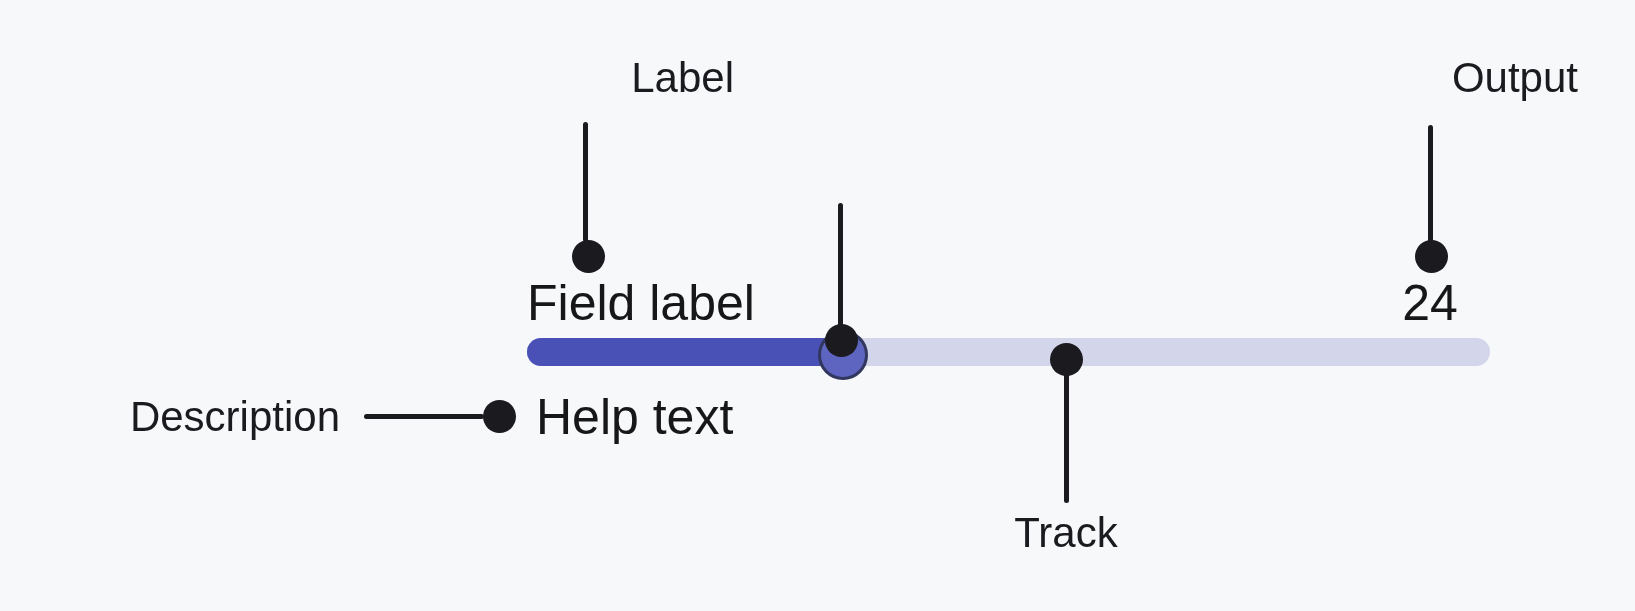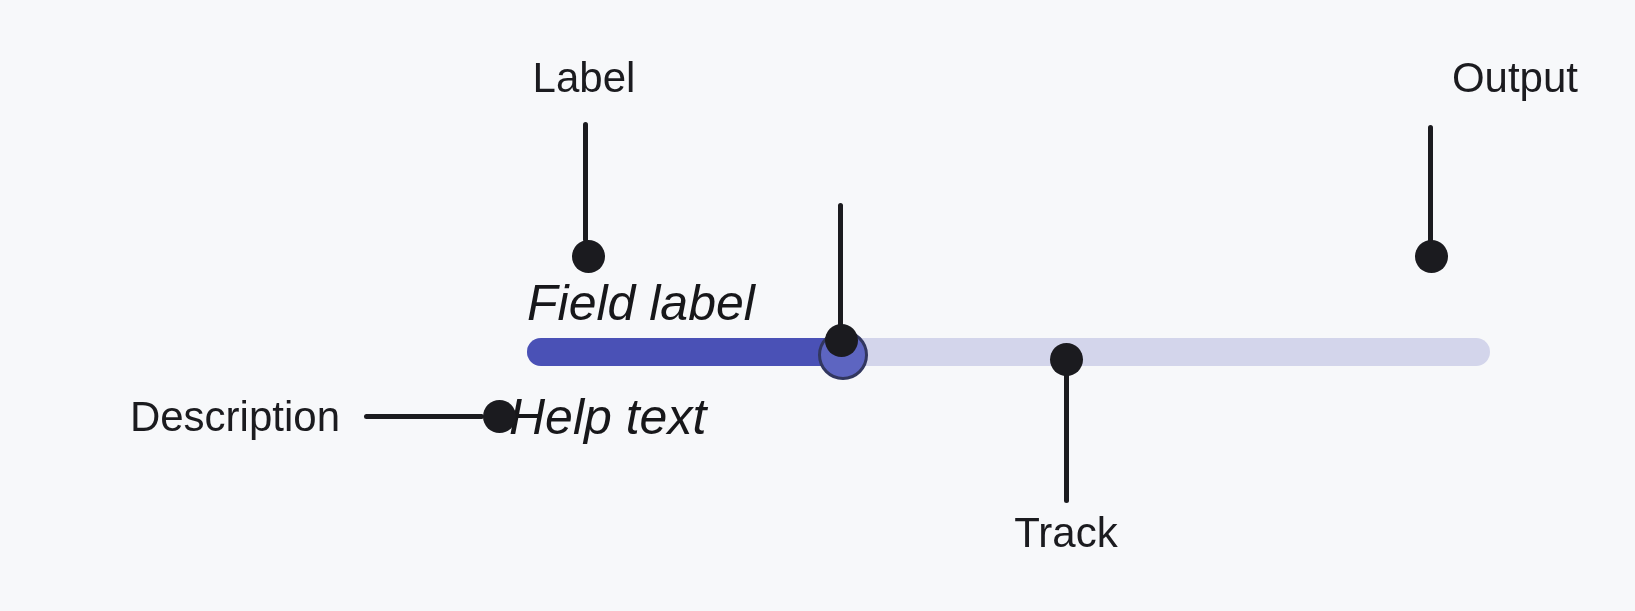--- a/index.html
+++ b/index.html
@@ -37,21 +37,21 @@
     position:absolute;height:5px;
     background:var(--annotation);
     border-radius:3px;
   }
   .dot{
     position:absolute;width:33px;height:33px;
     background:var(--annotation);
     border-radius:50%;
     z-index:6;
   }
-  .ann-label-text  {left:434px;top:55px;width:300px;}
+  .ann-label-text  {left:434px;top:55px;width:300px;text-align:right;}
   .ann-label-line  {left:583px;top:122px;height:120px;}
   .ann-label-dot   {left:572px;top:240px;}
 
   .ann-thumb-text  {left:700px;top:155px;width:300px;}
   .ann-thumb-line  {left:838px;top:203px;height:130px;}
   .ann-thumb-dot   {left:825px;top:324px;}
 
   .ann-output-text {left:1278px;top:55px;width:300px;text-align:right;}
   .ann-output-line {left:1428px;top:125px;height:118px;}
   .ann-output-dot  {left:1415px;top:240px;}
@@ -63,25 +63,24 @@
   .ann-desc-text   {left:20px;top:394px;width:320px;text-align:right;}
   .ann-desc-line   {left:364px;top:414px;width:120px;}
   .ann-desc-dot    {left:483px;top:400px;}
 
   
   .comp-text{
     position:absolute;
     font-size:50px;line-height:50px;
     color:var(--text);
     white-space:nowrap;
-    font-style:italic;
   }
   .field-label {left:527px;top:278px;}
   .output-value{left:1355px;top:278px;width:150px;text-align:center;}
-  .help-text   {left:509px;top:392px;}
+  .help-text   {left:536px;top:392px;}
 
   .track{
     position:absolute;
     left:527px;top:338px;
     width:963px;height:28px;
     background:var(--track-empty);
     border-radius:14px;
     z-index:1;
   }
   .track-fill{
@@ -98,20 +97,21 @@
     border-radius:50%;
     z-index:2;
   }
 </style>
 </head>
 <body>
 
 <div id="stage">
 
   <div class="comp-text field-label">Field label</div>
+  <div class="comp-text output-value">24</div>
   <div class="track">
     <div class="track-fill" style="width: 33%;"></div>
   </div>
   <div class="thumb"></div>
   <div class="comp-text help-text">Help text</div>
 
   <div class="ann-text ann-label-text">Label</div>
   <div class="vline ann-label-line"></div>
   <div class="dot ann-label-dot"></div>
 

